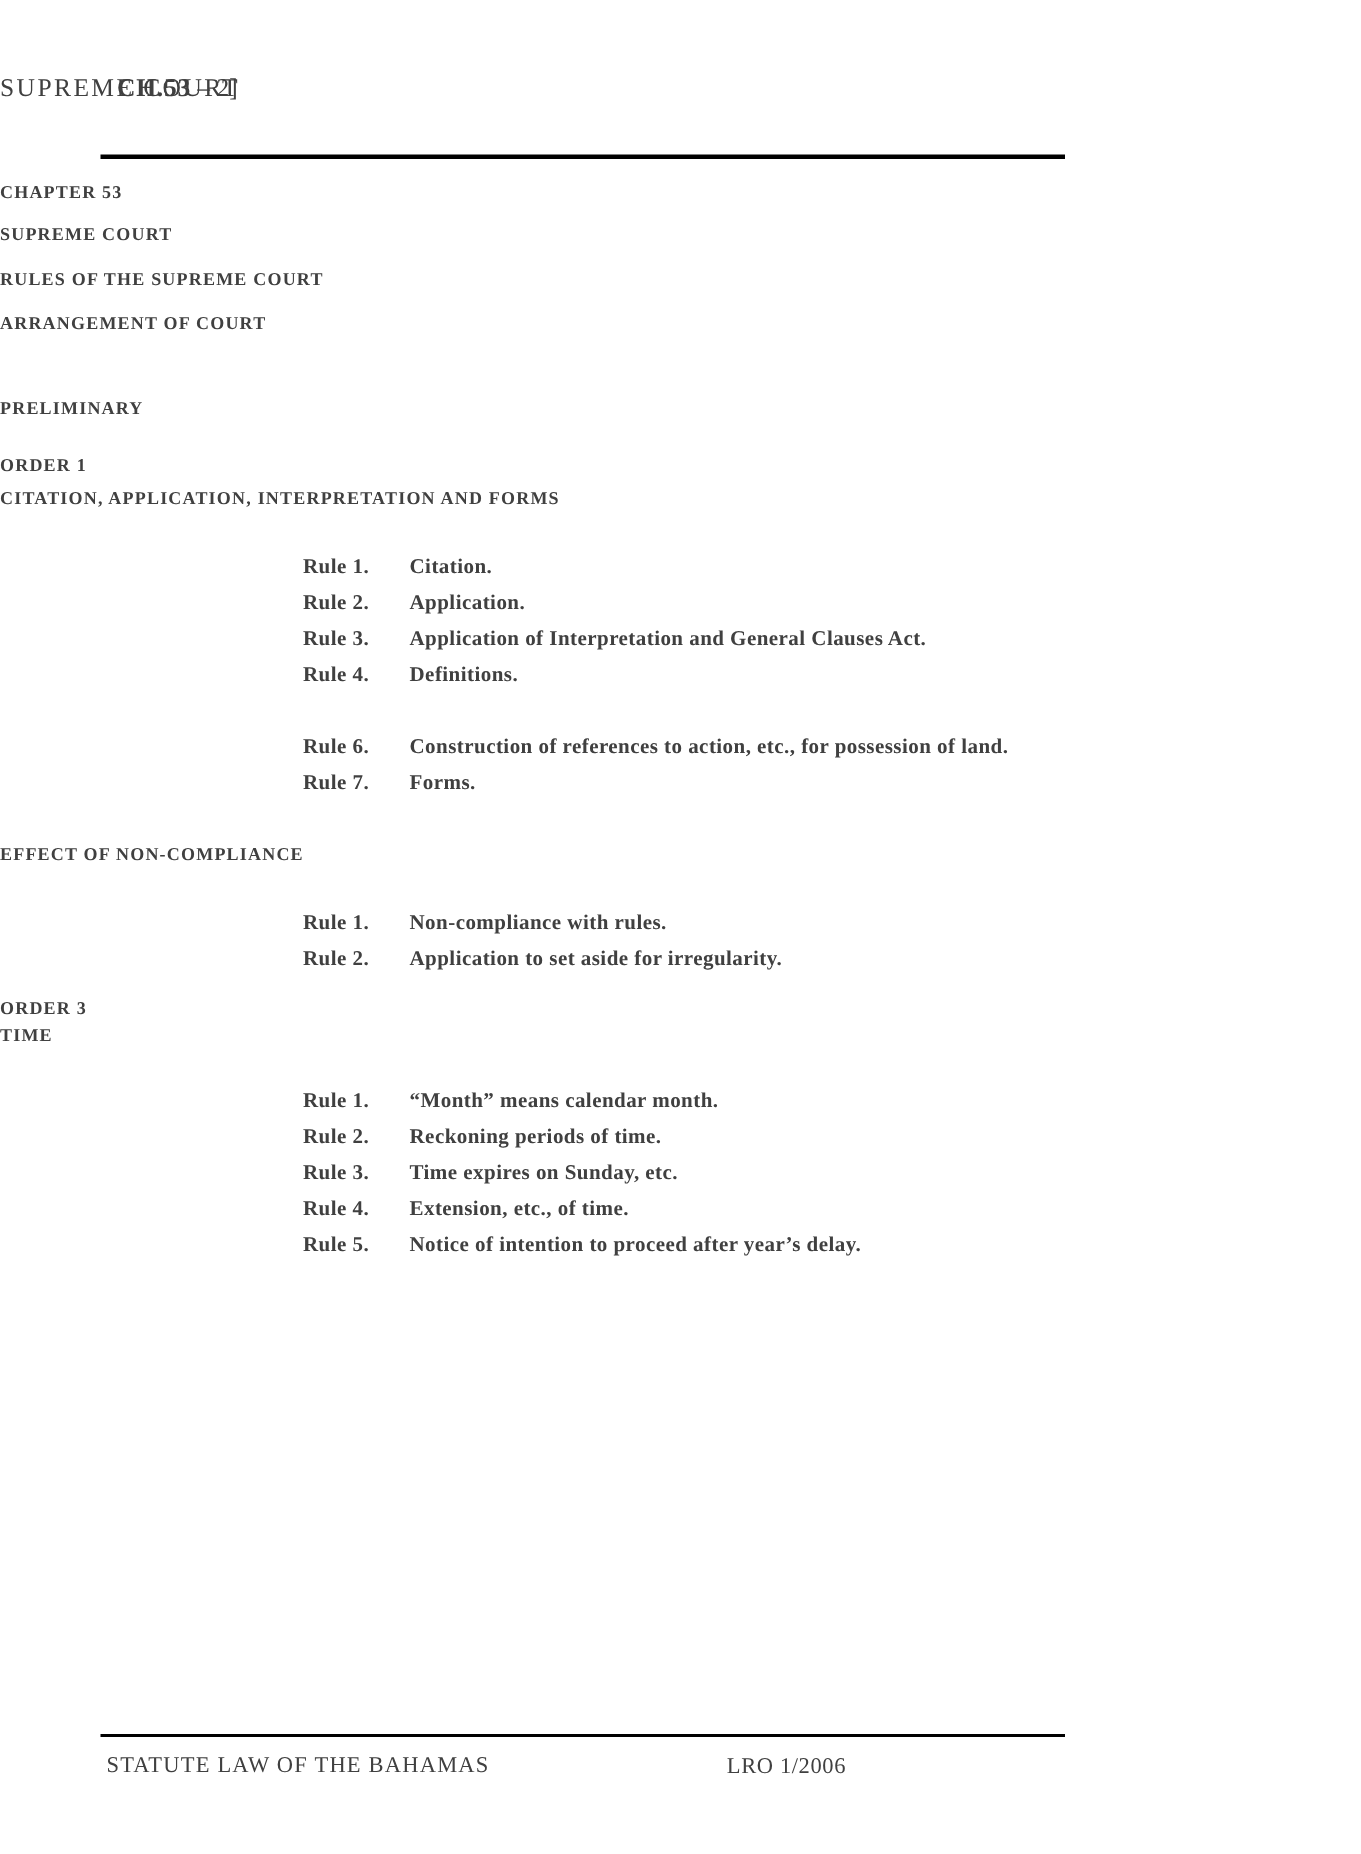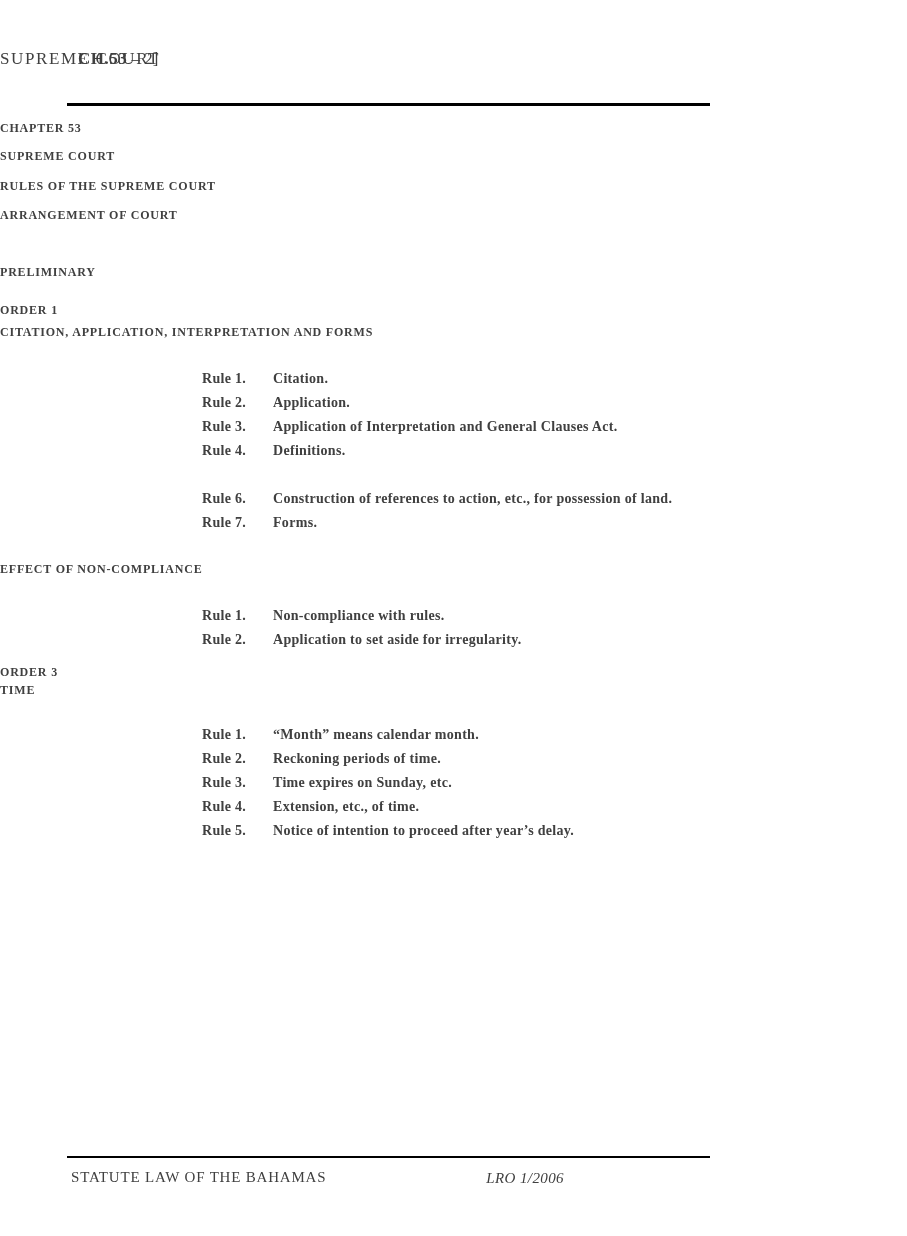--- a/index.html
+++ b/index.html
@@ -71,21 +71,20 @@
     font-weight: normal;
     font-size: 15px;
     letter-spacing: 0.8px;
     line-height: 1;
     white-space: nowrap;
   }
   .footer-right {
     position: absolute;
     right: 204px;
     top: 1171px;
-    font-style: italic;
     font-size: 15px;
     letter-spacing: 0.4px;
     line-height: 1;
     white-space: nowrap;
   }
 </style>
 </head>
 <body>
 
 <div class="page">

